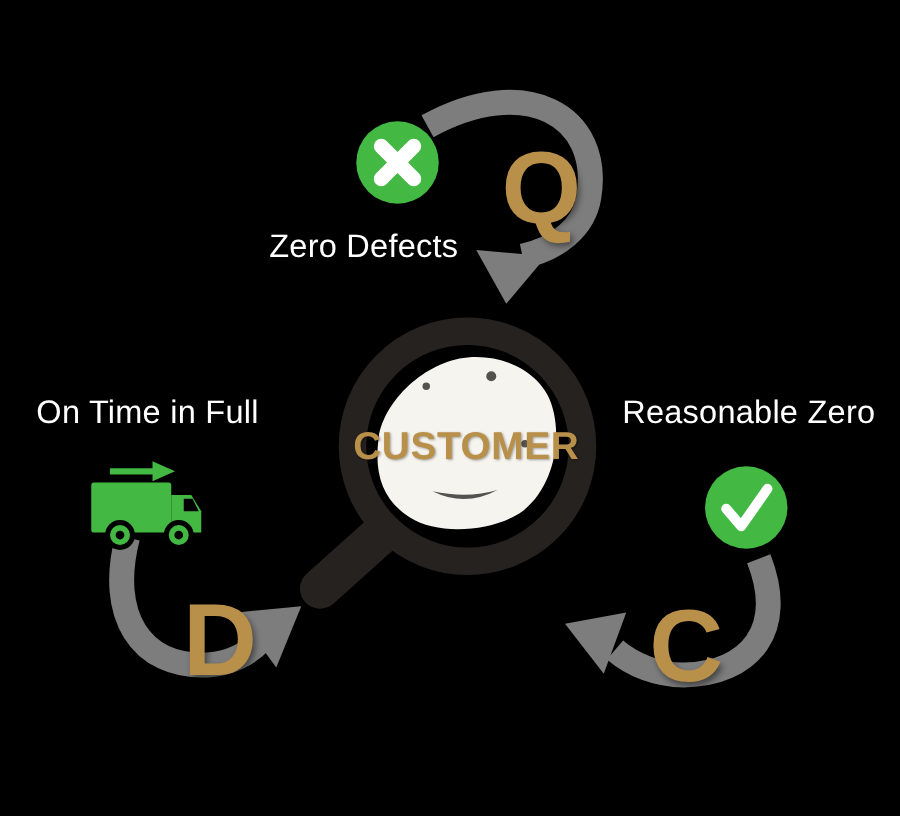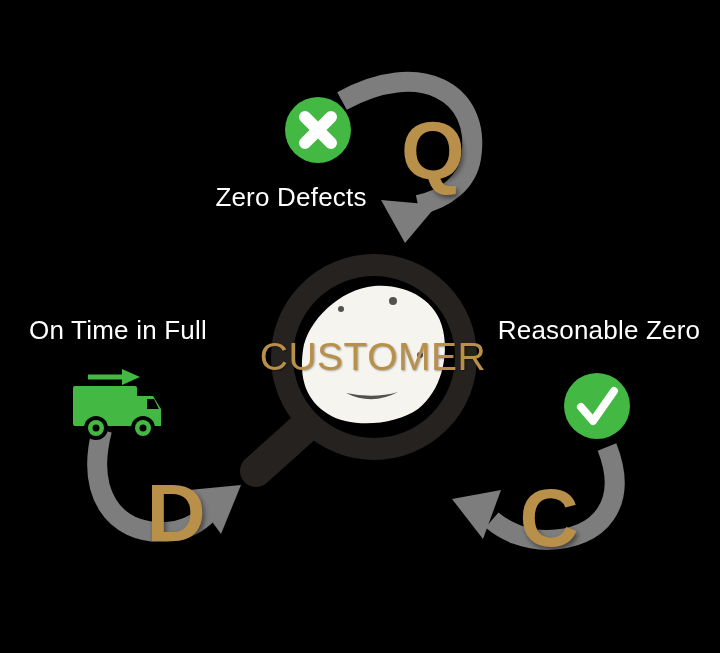--- a/index.html
+++ b/index.html
@@ -44,22 +44,22 @@
     font-weight:bold;
     text-shadow:2px 3px 5px rgba(0,0,0,0.45);
     line-height:1;
   }
   .center-text{
     position:absolute;
     left:373px;
     top:357px;
     transform:translate(-50%,-50%);
     color:var(--gold);
-    font-size:39px;
-    font-weight:400;
+    font-size:31px;
+    font-weight:700;
     letter-spacing:0.5px;
     line-height:1.3;
     white-space:nowrap;
     text-shadow:1px 1px 2px rgba(0,0,0,0.35);
   }
 </style>
 </head>
 <body>
 
 <div class="stage">

